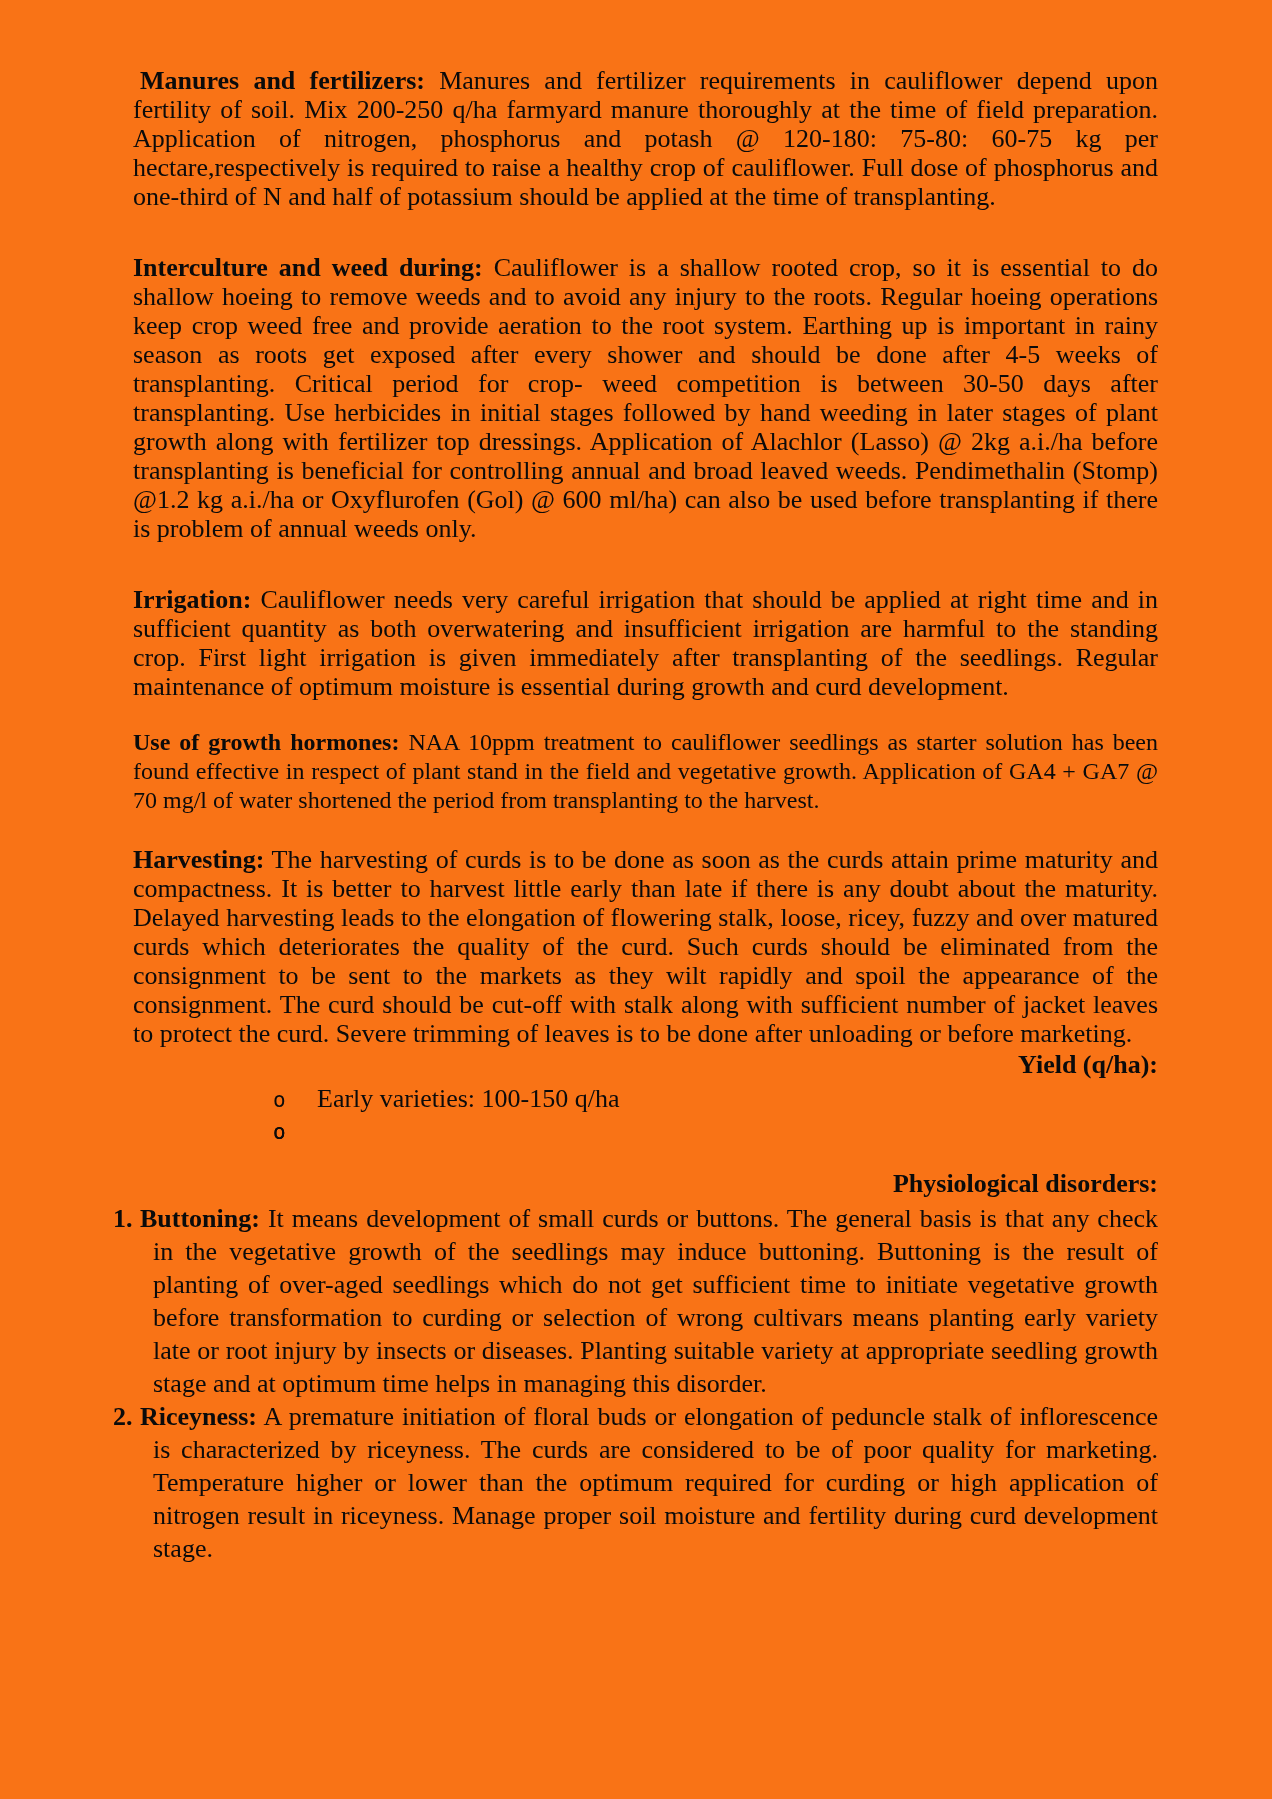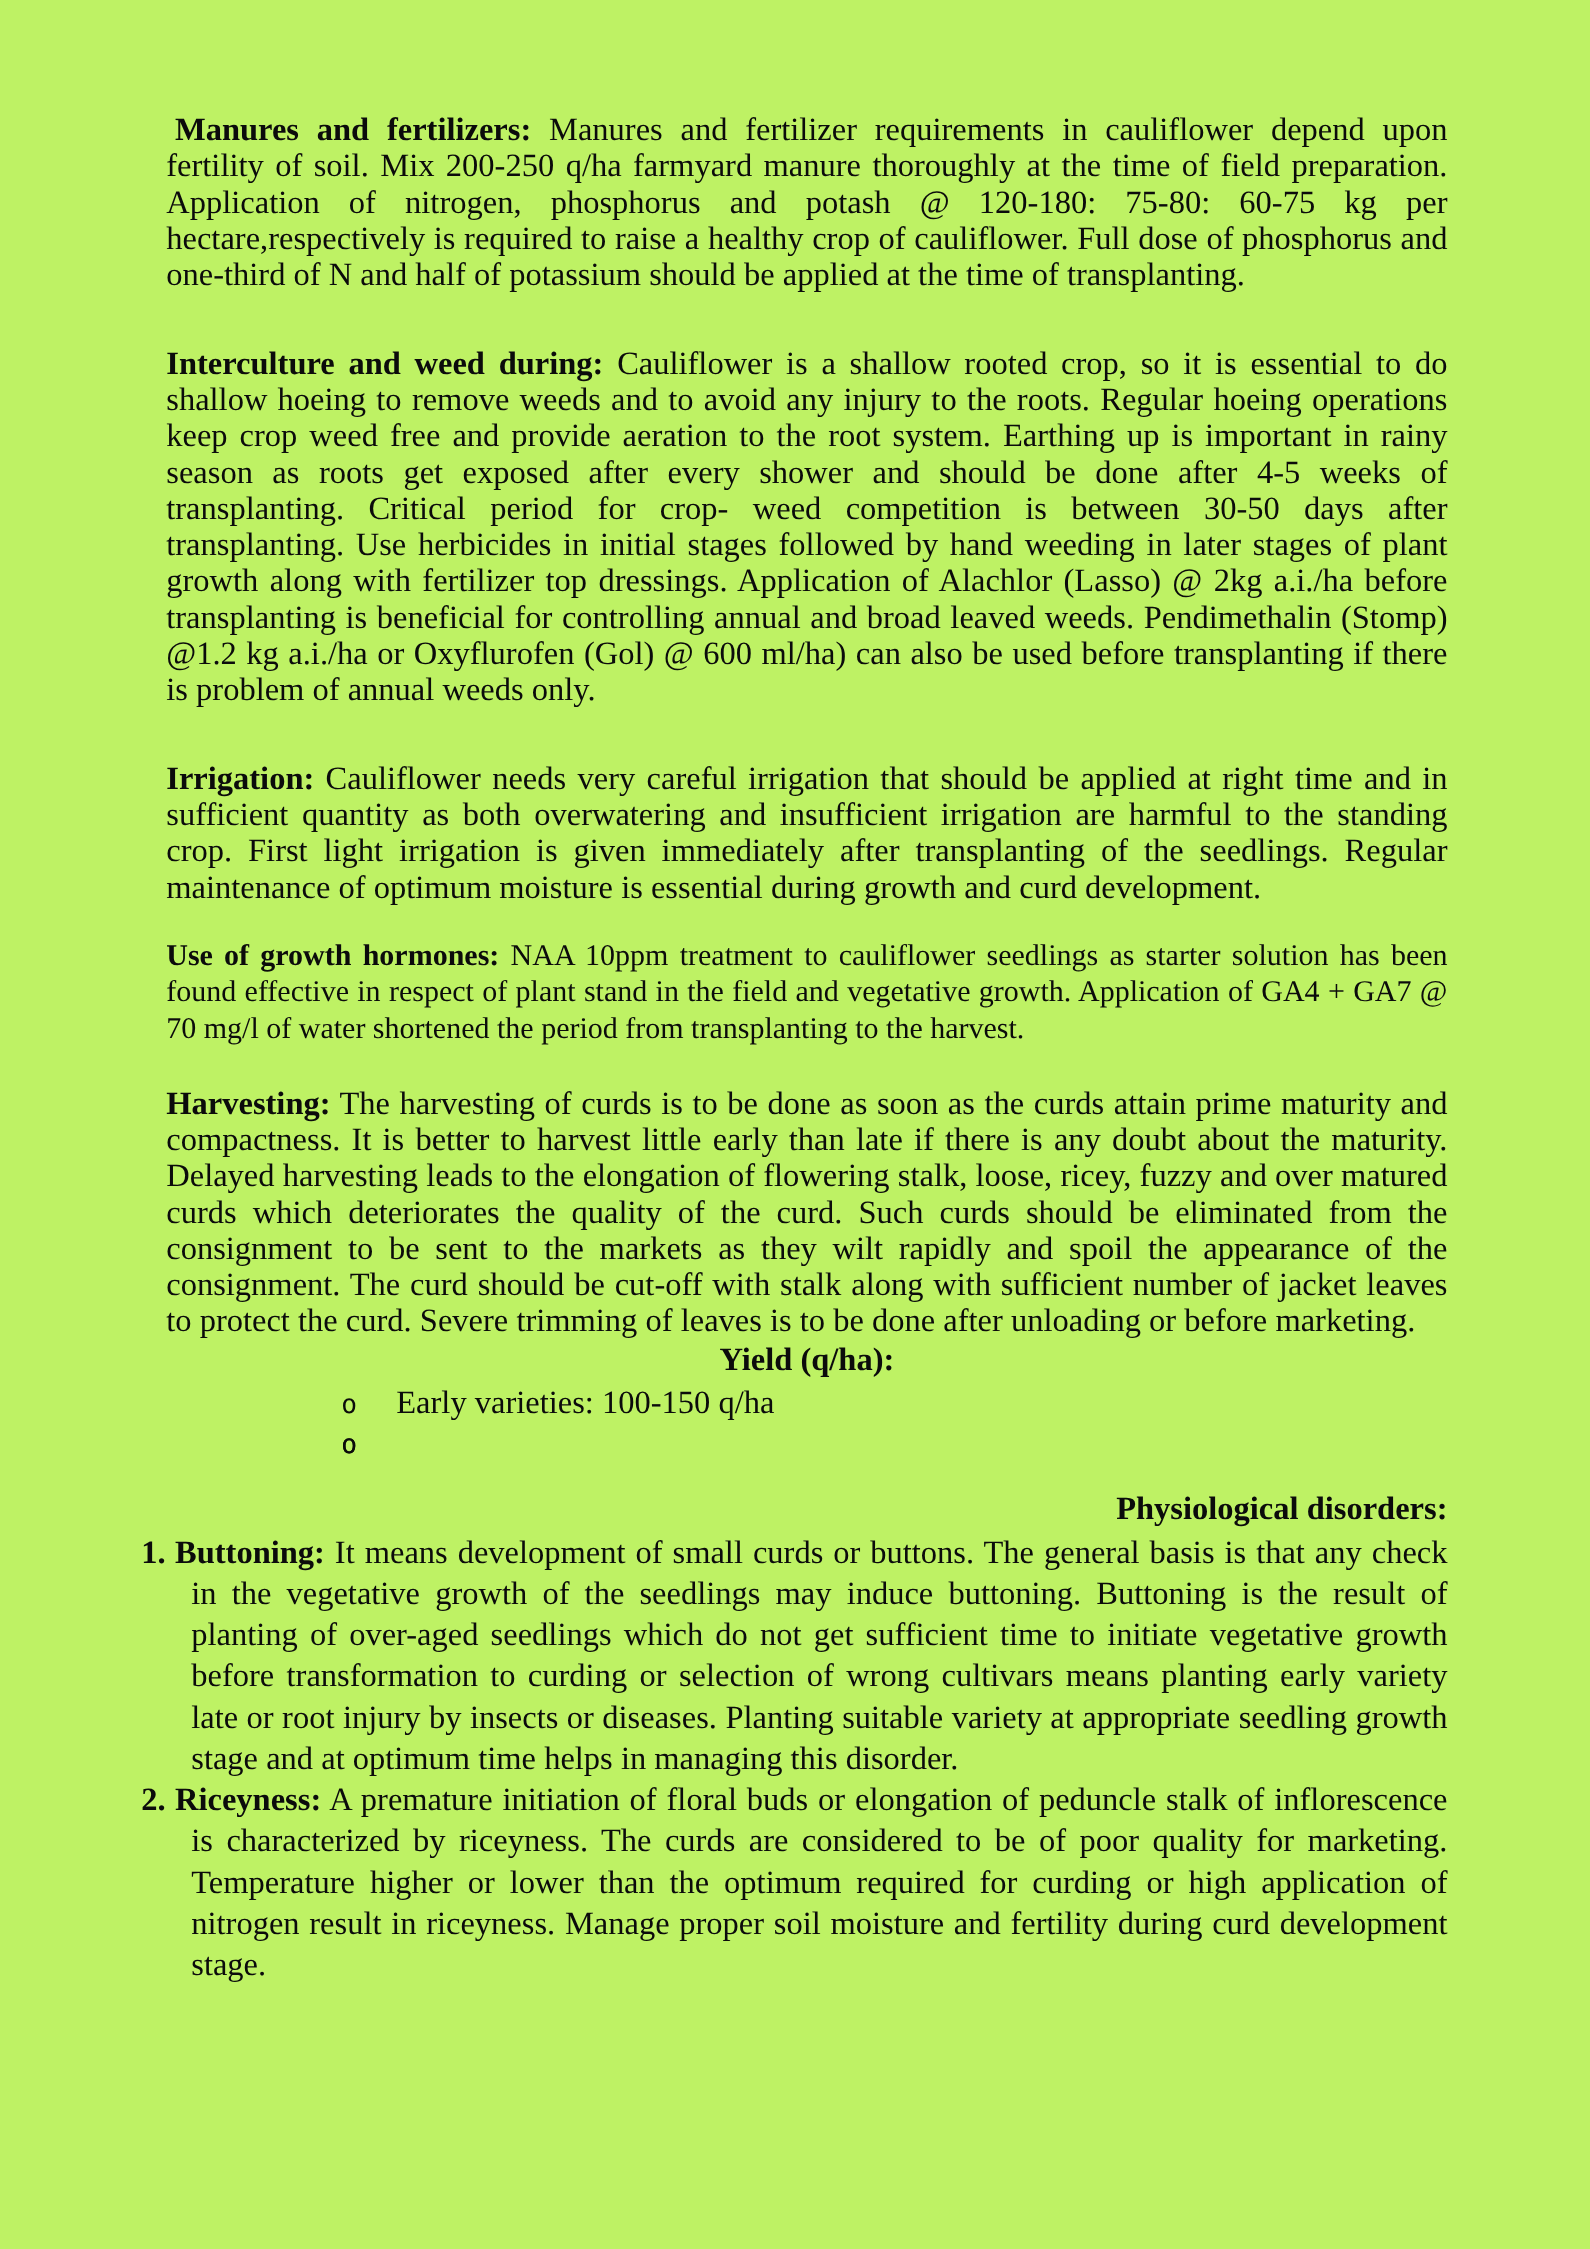--- a/index.html
+++ b/index.html
@@ -6,40 +6,40 @@
   body {
     width: 1272px;
     height: 1799px;
     background: #ffffff;
     overflow: hidden;
   }
   .page {
     box-sizing: border-box;
     width: 1272px;
     height: 1799px;
-    padding: 89px 114px 0 133px;
-    background: #bef264;
+    padding: 66px 114px 0 133px;
+    background: #f97316;
     color: #0b0b0b;
     font-family: "Liberation Serif", serif;
     font-size: 26px;
     line-height: 29px;
     text-align: justify;
   }
   p { margin: 0; padding: 0; }
   .lead { font-weight: bold; }
 
   .sec-manures      { text-indent: 7px; margin-bottom: 42px; }
   .sec-interculture { margin-bottom: 42px; }
   .sec-irrigation   { margin-bottom: 27px; }
   .sec-growth       { font-size: 24px; line-height: 29px; margin-bottom: 30px; }
   .sec-harvesting   { margin-bottom: 2px; }
 
   .yield-heading {
     font-weight: bold;
-    text-align: center;
+    text-align: right;
     margin-bottom: 4px;
   }
   .yield-list {
     margin-left: 140px;
     line-height: 32px;
     text-align: left;
   }
   .yield-item { position: relative; padding-left: 44px; }
   .yield-marker {
     position: absolute;

